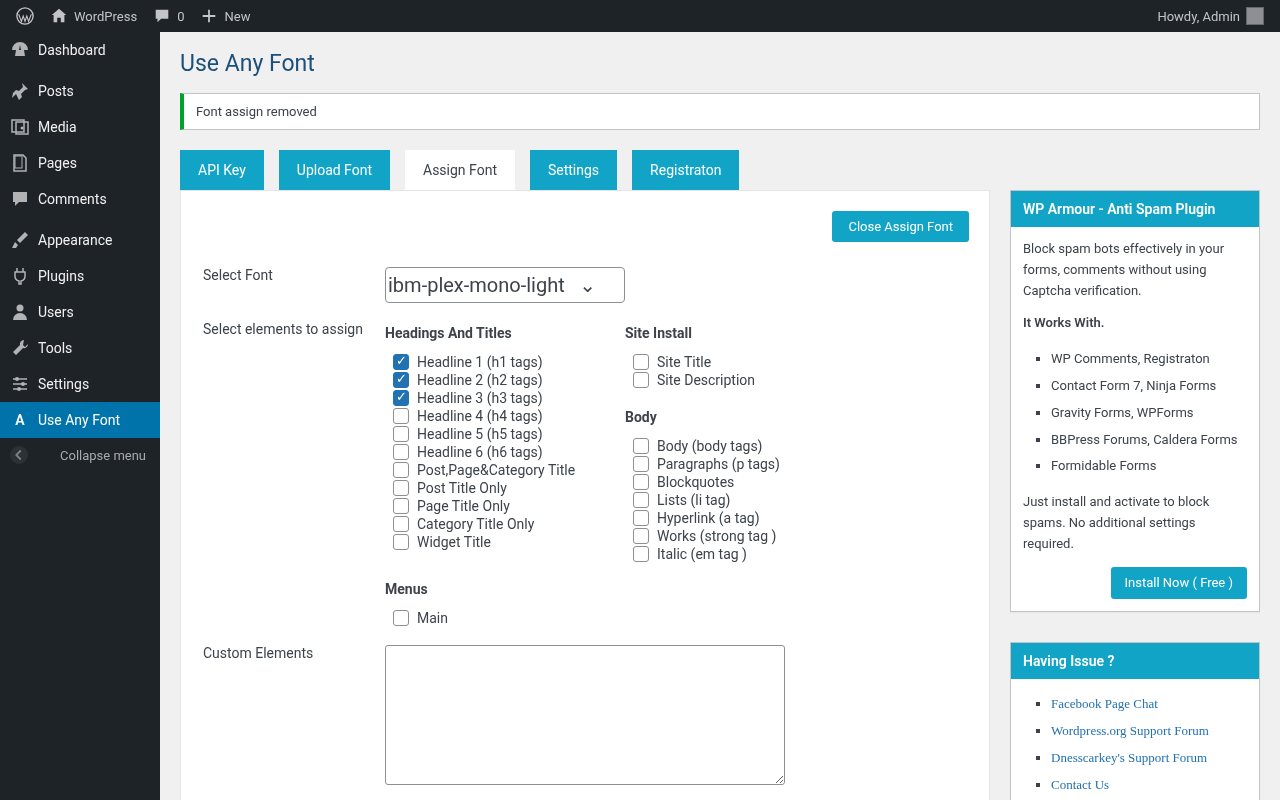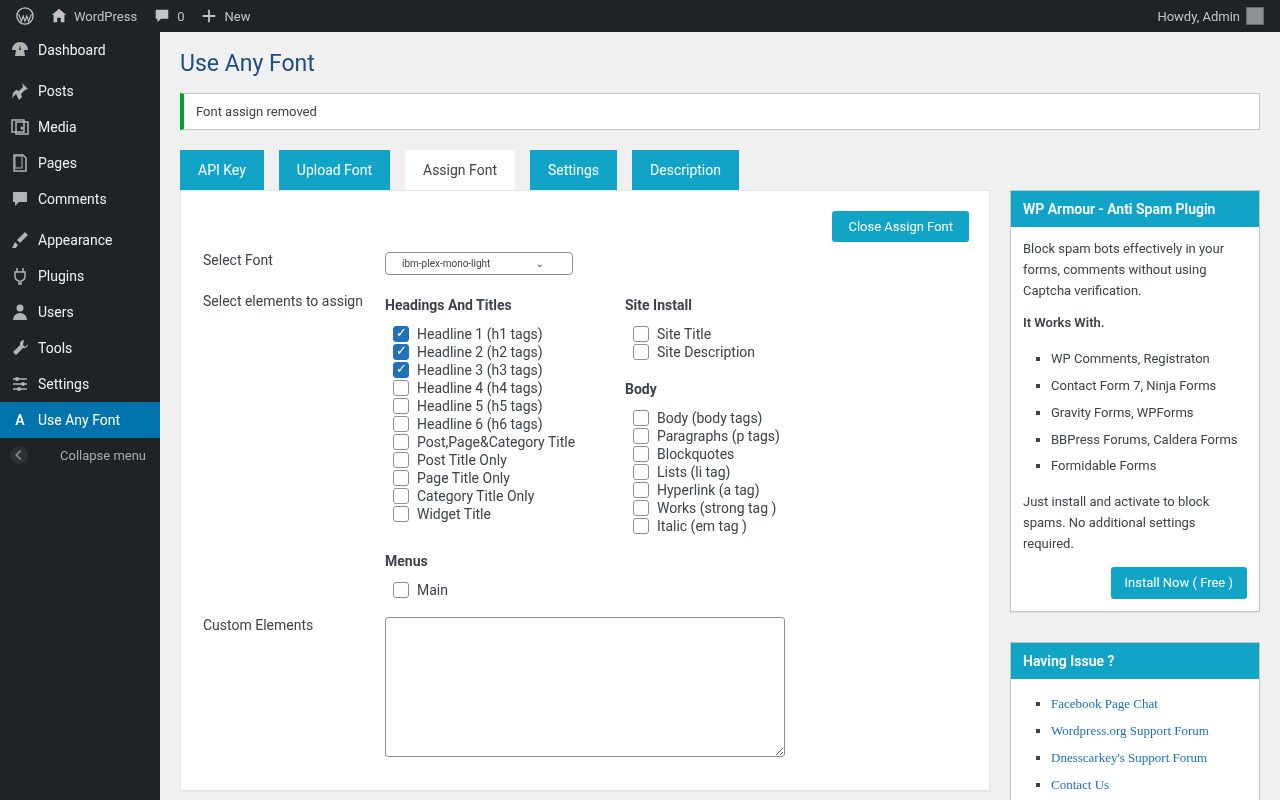--- a/index.html
+++ b/index.html
@@ -44,28 +44,28 @@
 .postbox .hd { background:#12a4c6; color:#fff; padding:10px 12px; font-size:14px; font-weight:600; }
 .postbox .inside { padding:12px; font-size:13px; line-height:1.6; color:#3c434a; }
 .postbox .inside p { margin-bottom:12px; }
 .postbox .inside strong { font-weight:600; }
 .postbox ul { list-style:square; padding-left:28px; margin-bottom:12px; }
 .postbox ul li { padding:3px 0; }
 .postbox ul li a { color:#2271b1; text-decoration:none;font-family:Liberation Serif, serif; }
 .postbox .button-primary { display:inline-block; background:#12a4c6; color:#fff; padding:6px 14px; border-radius:3px; cursor:pointer; margin-left:auto; float:right; }
 
 
-.close-btn-row { text-align:right; }
+.close-btn-row { text-align:right; margin-bottom:15px; }
 .btn-close { background:#12a4c6; color:#fff; padding:8px 16px; border:none; border-radius:3px; cursor:pointer; font-size:13px; }
 
 .form-table { width:100%; }
 .form-table tr td { vertical-align:top; padding:8px 0; }
 .form-table tr td.label { width:180px; padding-right:10px; font-size:14px; }
 
-.select-font { width:188px; padding:5px 28px 5px 16px; font-size:10px; border:1px solid #8c8f94; border-radius:4px; background:#fff; position:relative; cursor:pointer; display:flex; justify-content:space-between; align-items:center; }
+.select-font { width:240px; padding:5px 28px 5px 2px; font-size:20px; border:1px solid #8c8f94; border-radius:4px; background:#fff; position:relative; cursor:pointer; display:flex; justify-content:space-between; align-items:center; }
 .select-font .chev { color:#3c434a; }
 
 .groups { display:flex; gap:40px; flex-wrap:wrap; margin-top:4px; }
 .group { min-width:200px; }
 .group h4 { font-size:14px; font-weight:700; margin-bottom:12px; }
 .group .chk { display:flex; align-items:flex-end; gap:8px; padding:1px 8px; }
 .group .chk input[type=checkbox] { width:16px; height:16px; border:1px solid #8c8f94; border-radius:3px; appearance:none; background:#fff; cursor:pointer; position:relative; }
 .group .chk input[type=checkbox]:checked { background:#2271b1; border-color:#2271b1; }
 .group .chk input[type=checkbox]:checked::after { content:"✓"; color:#fff; position:absolute; top:-2px; left:2px; font-size:13px; }
 .group .chk label { font-size:14px; cursor:pointer; }
@@ -226,21 +226,21 @@
 <div id="wpbody">
   <div class="wrap">
     <h1 class="page-title">Use Any Font</h1>
     <div class="notice"><span>Font assign removed</span></div>
 
     <div class="tabs-wrap" id="tabs">
         <div class="tab-item">API Key</div>
         <div class="tab-item">Upload Font</div>
         <div class="tab-item active">Assign Font</div>
         <div class="tab-item">Settings</div>
-        <div class="tab-item">Description</div>
+        <div class="tab-item">Registraton</div>
       </div>
 
     <div class="cols">
       <div class="main-col">
         <div class="close-btn-row">
           <button class="btn-close">Close Assign Font</button>
         </div>
         <table class="form-table">
           <tbody>
               <tr>

